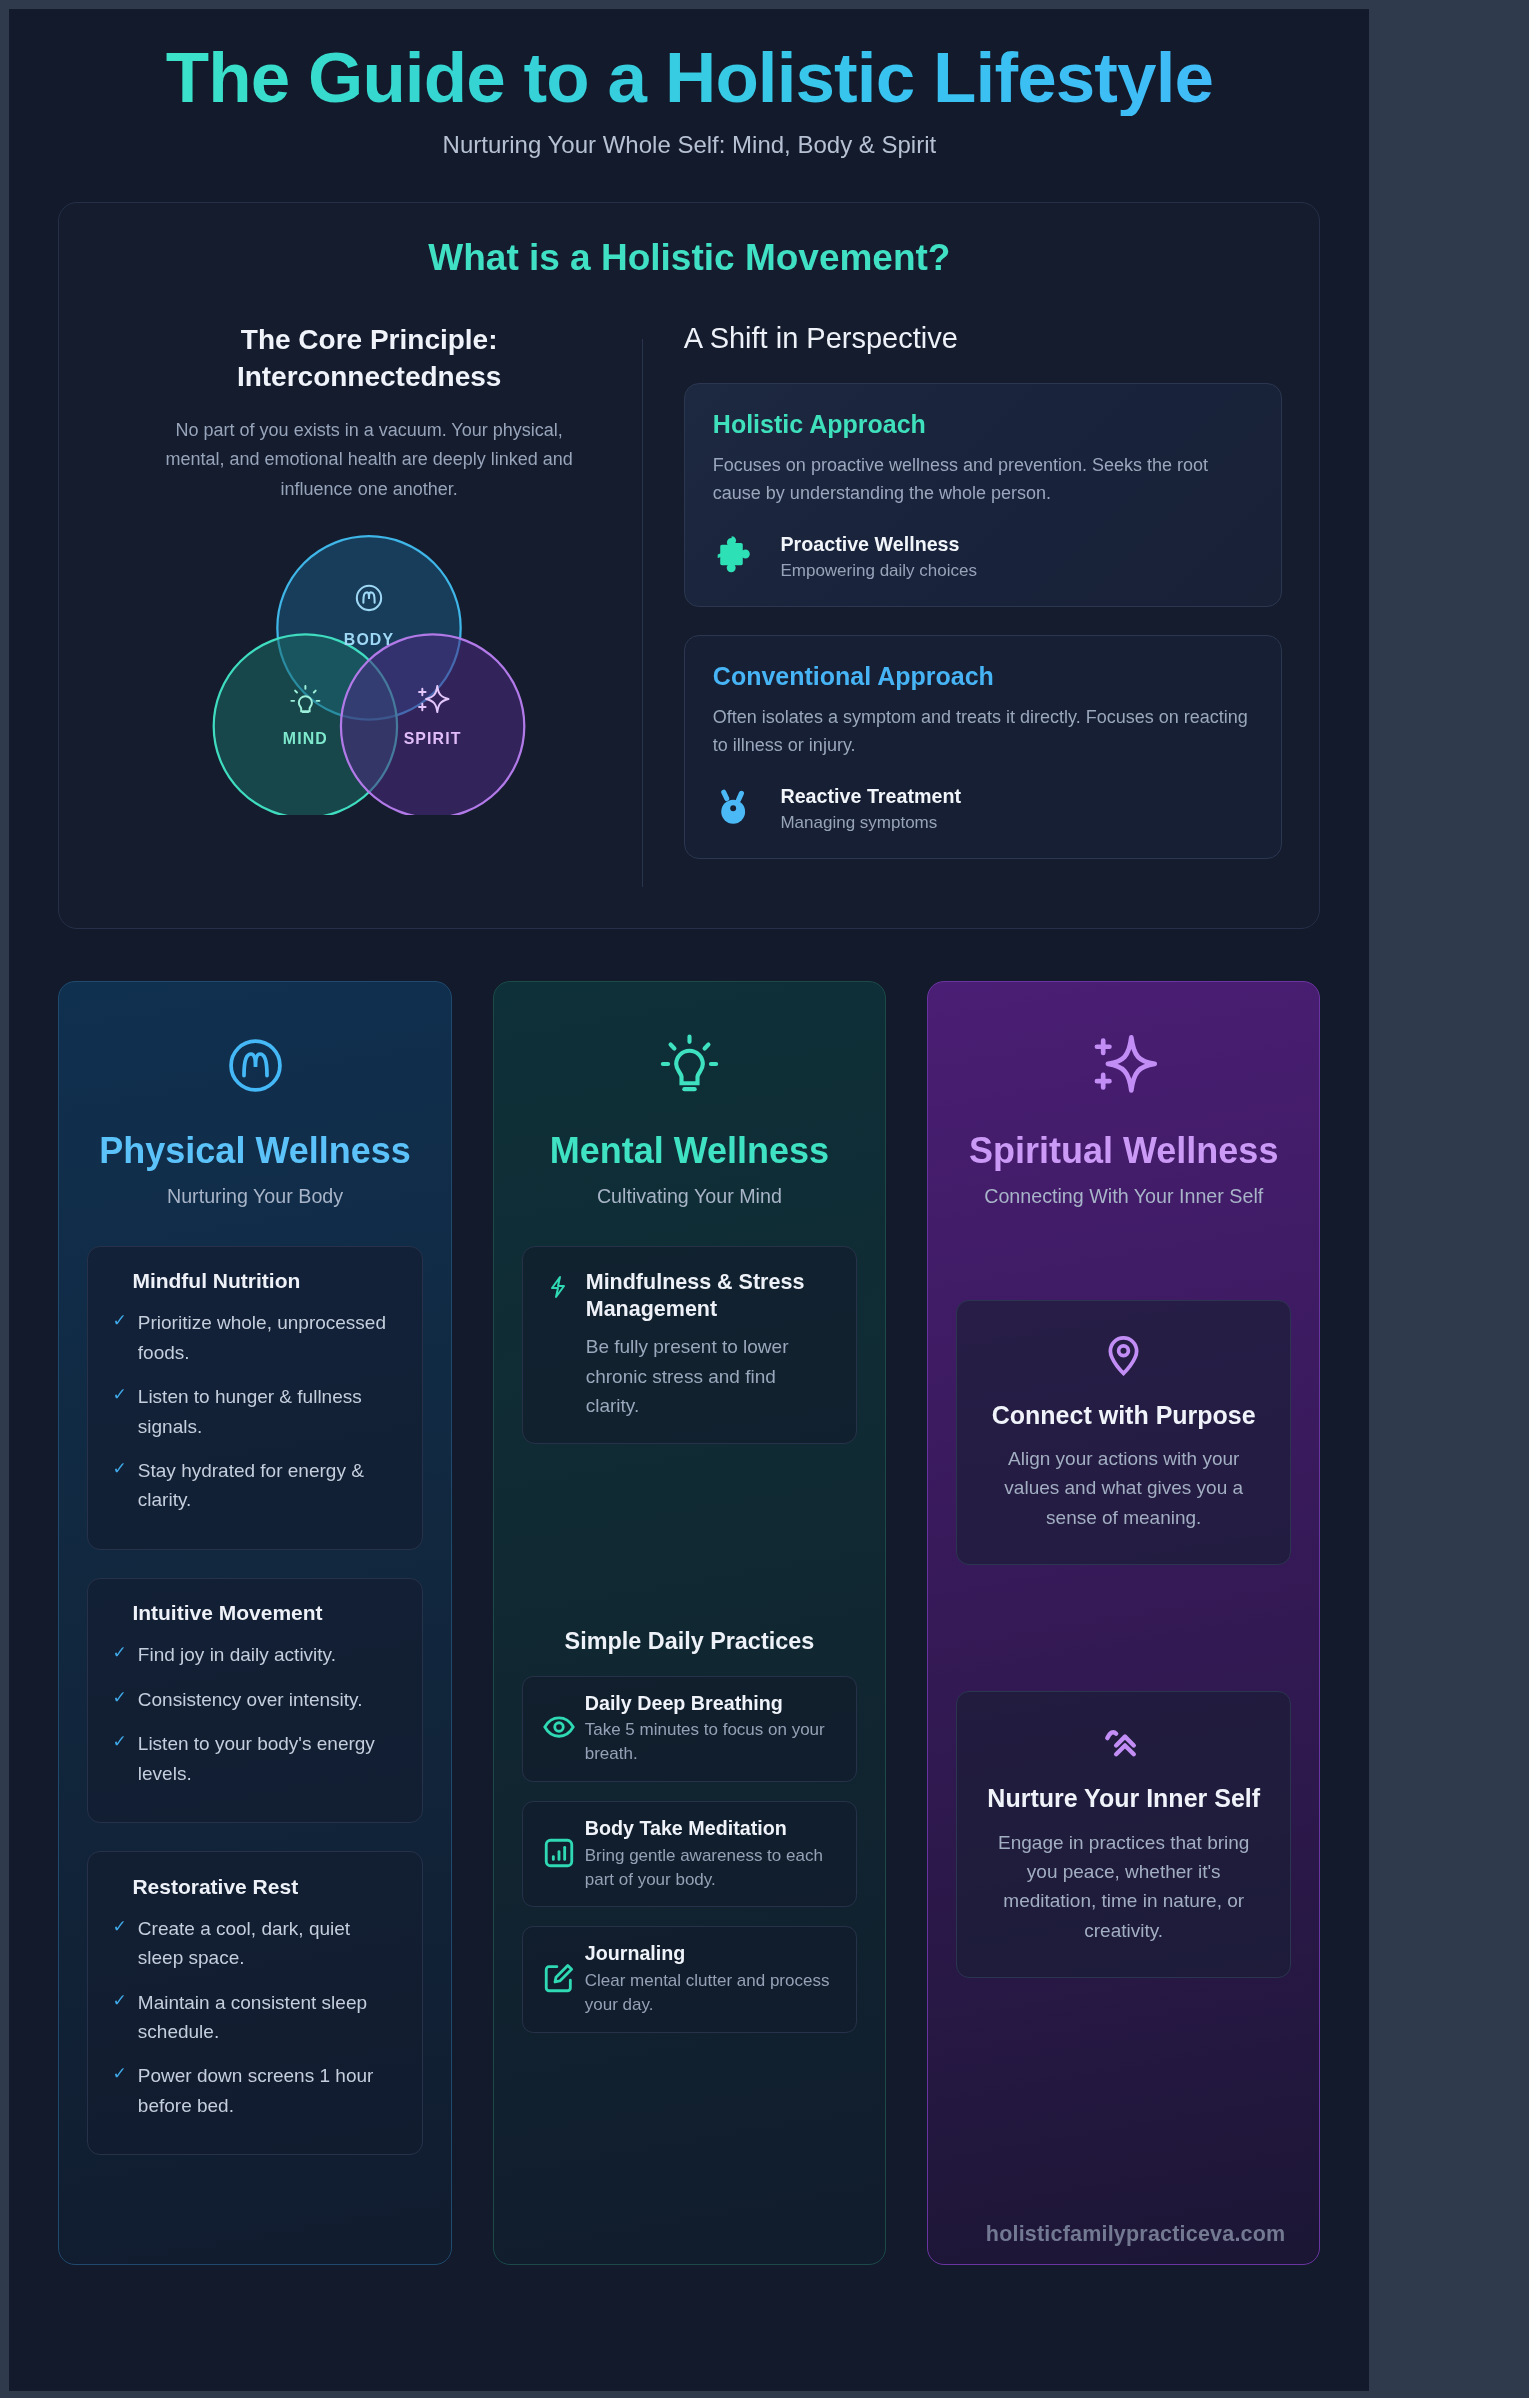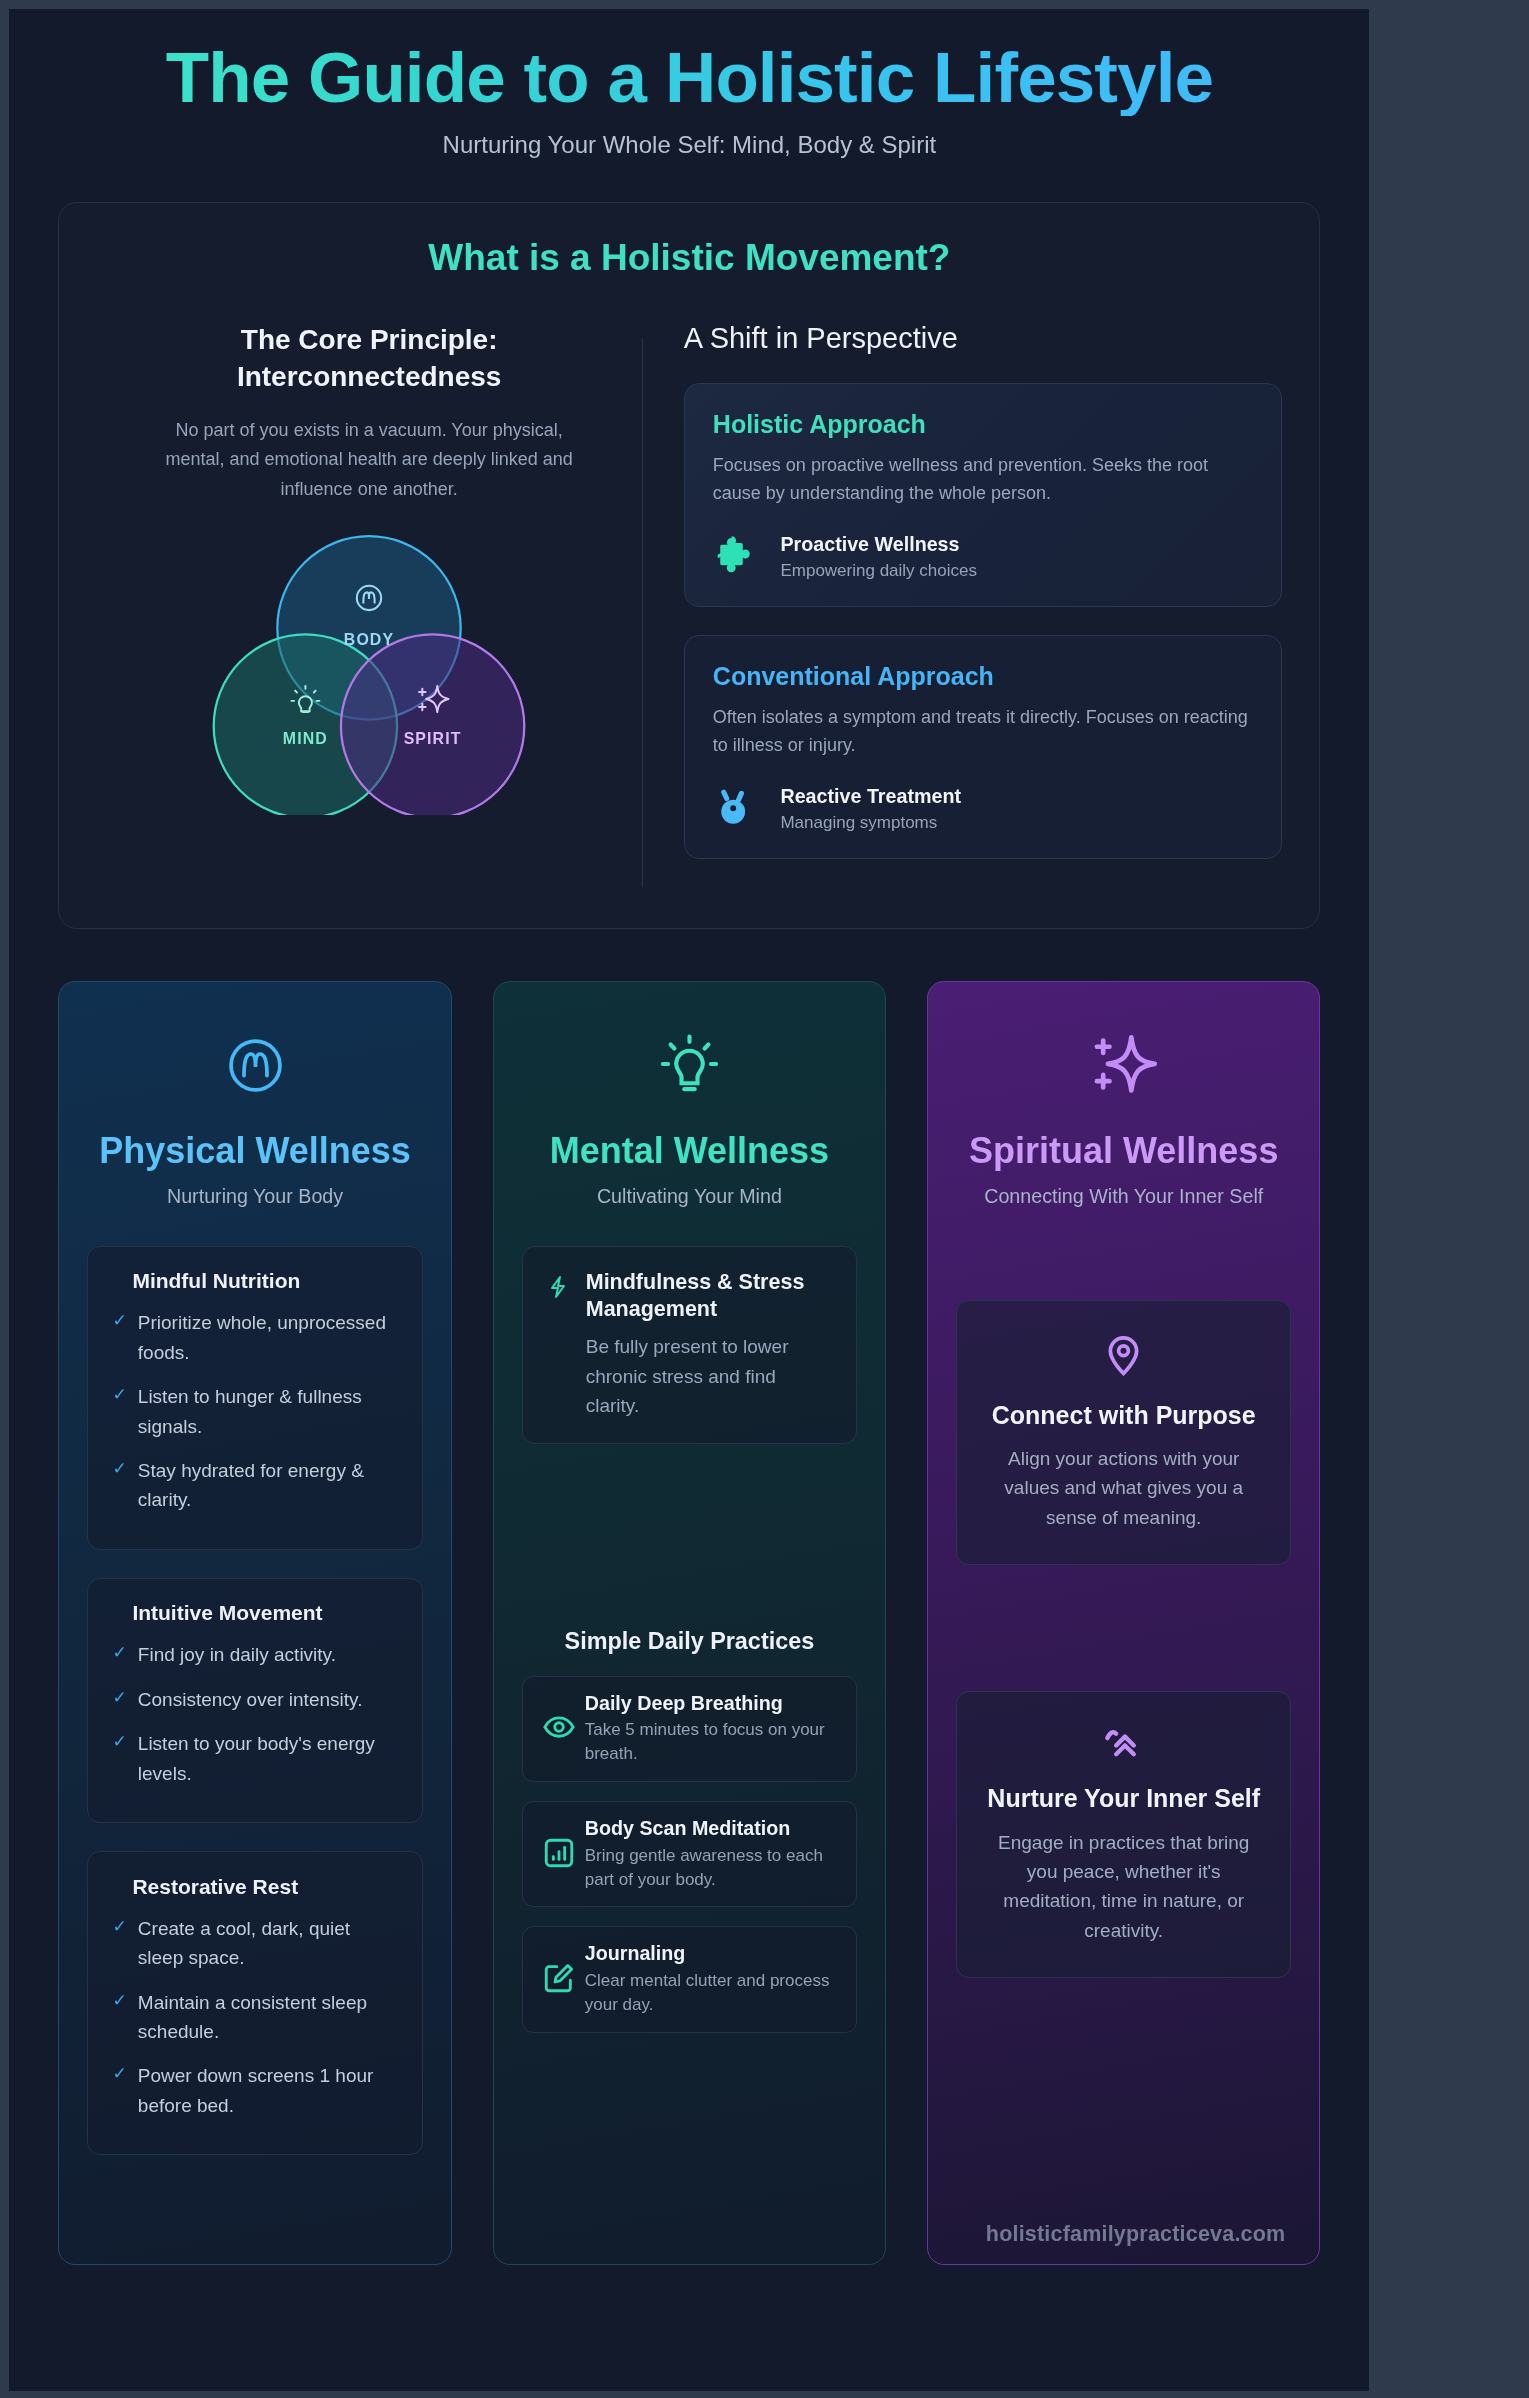--- a/index.html
+++ b/index.html
@@ -372,21 +372,21 @@
         <div class="practice-card">
           <span class="pi">
             <svg width="34" height="34" viewBox="0 0 24 24" fill="none" stroke="#2fd9b4" stroke-width="2" stroke-linecap="round">
               <rect x="3" y="3" width="18" height="18" rx="3"></rect>
               <line x1="8" y1="16.5" x2="8" y2="14.5"></line>
               <line x1="12" y1="16.5" x2="12" y2="11"></line>
               <line x1="16" y1="16.5" x2="16" y2="8"></line>
             </svg>
           </span>
           <div>
-            <div class="pt">Body Scan Meditation</div>
+            <div class="pt">Body Take Meditation</div>
             <div class="pd">Bring gentle awareness to each part of your body.</div>
           </div>
         </div>
 
         <div class="practice-card">
           <span class="pi">
             <svg width="34" height="34" viewBox="0 0 24 24" fill="none" stroke="#2fd9b4" stroke-width="2" stroke-linecap="round" stroke-linejoin="round">
               <path d="M20 13.5 V19 a2 2 0 0 1 -2 2 H5 a2 2 0 0 1 -2 -2 V6 a2 2 0 0 1 2 -2 h5.5"></path>
               <path d="M18.2 3.1 l2.7 2.7 -8.3 8.3 -3.4 .7 .7 -3.4 z"></path>
             </svg>

